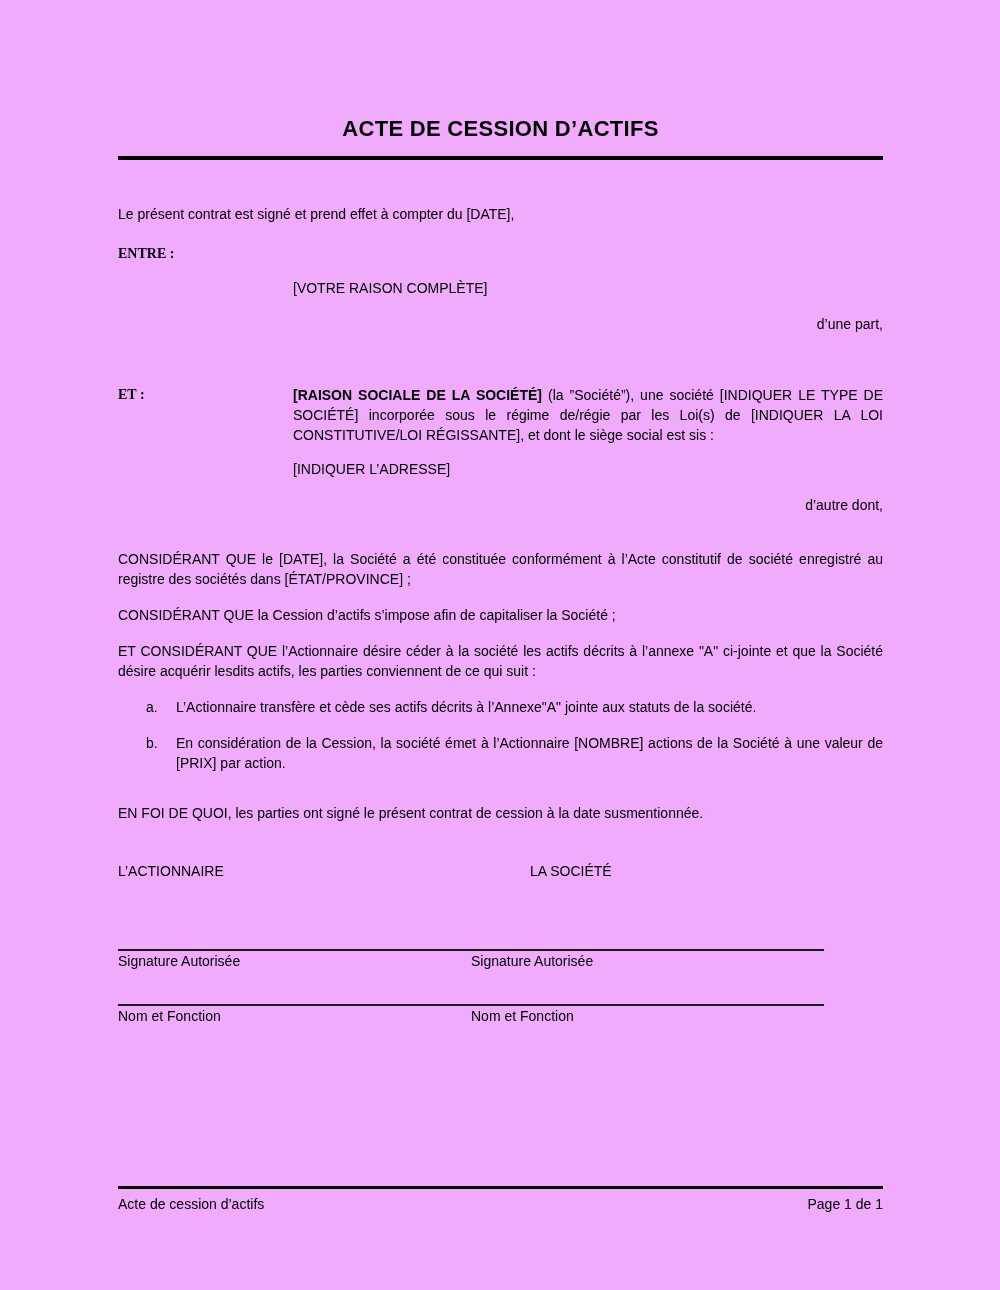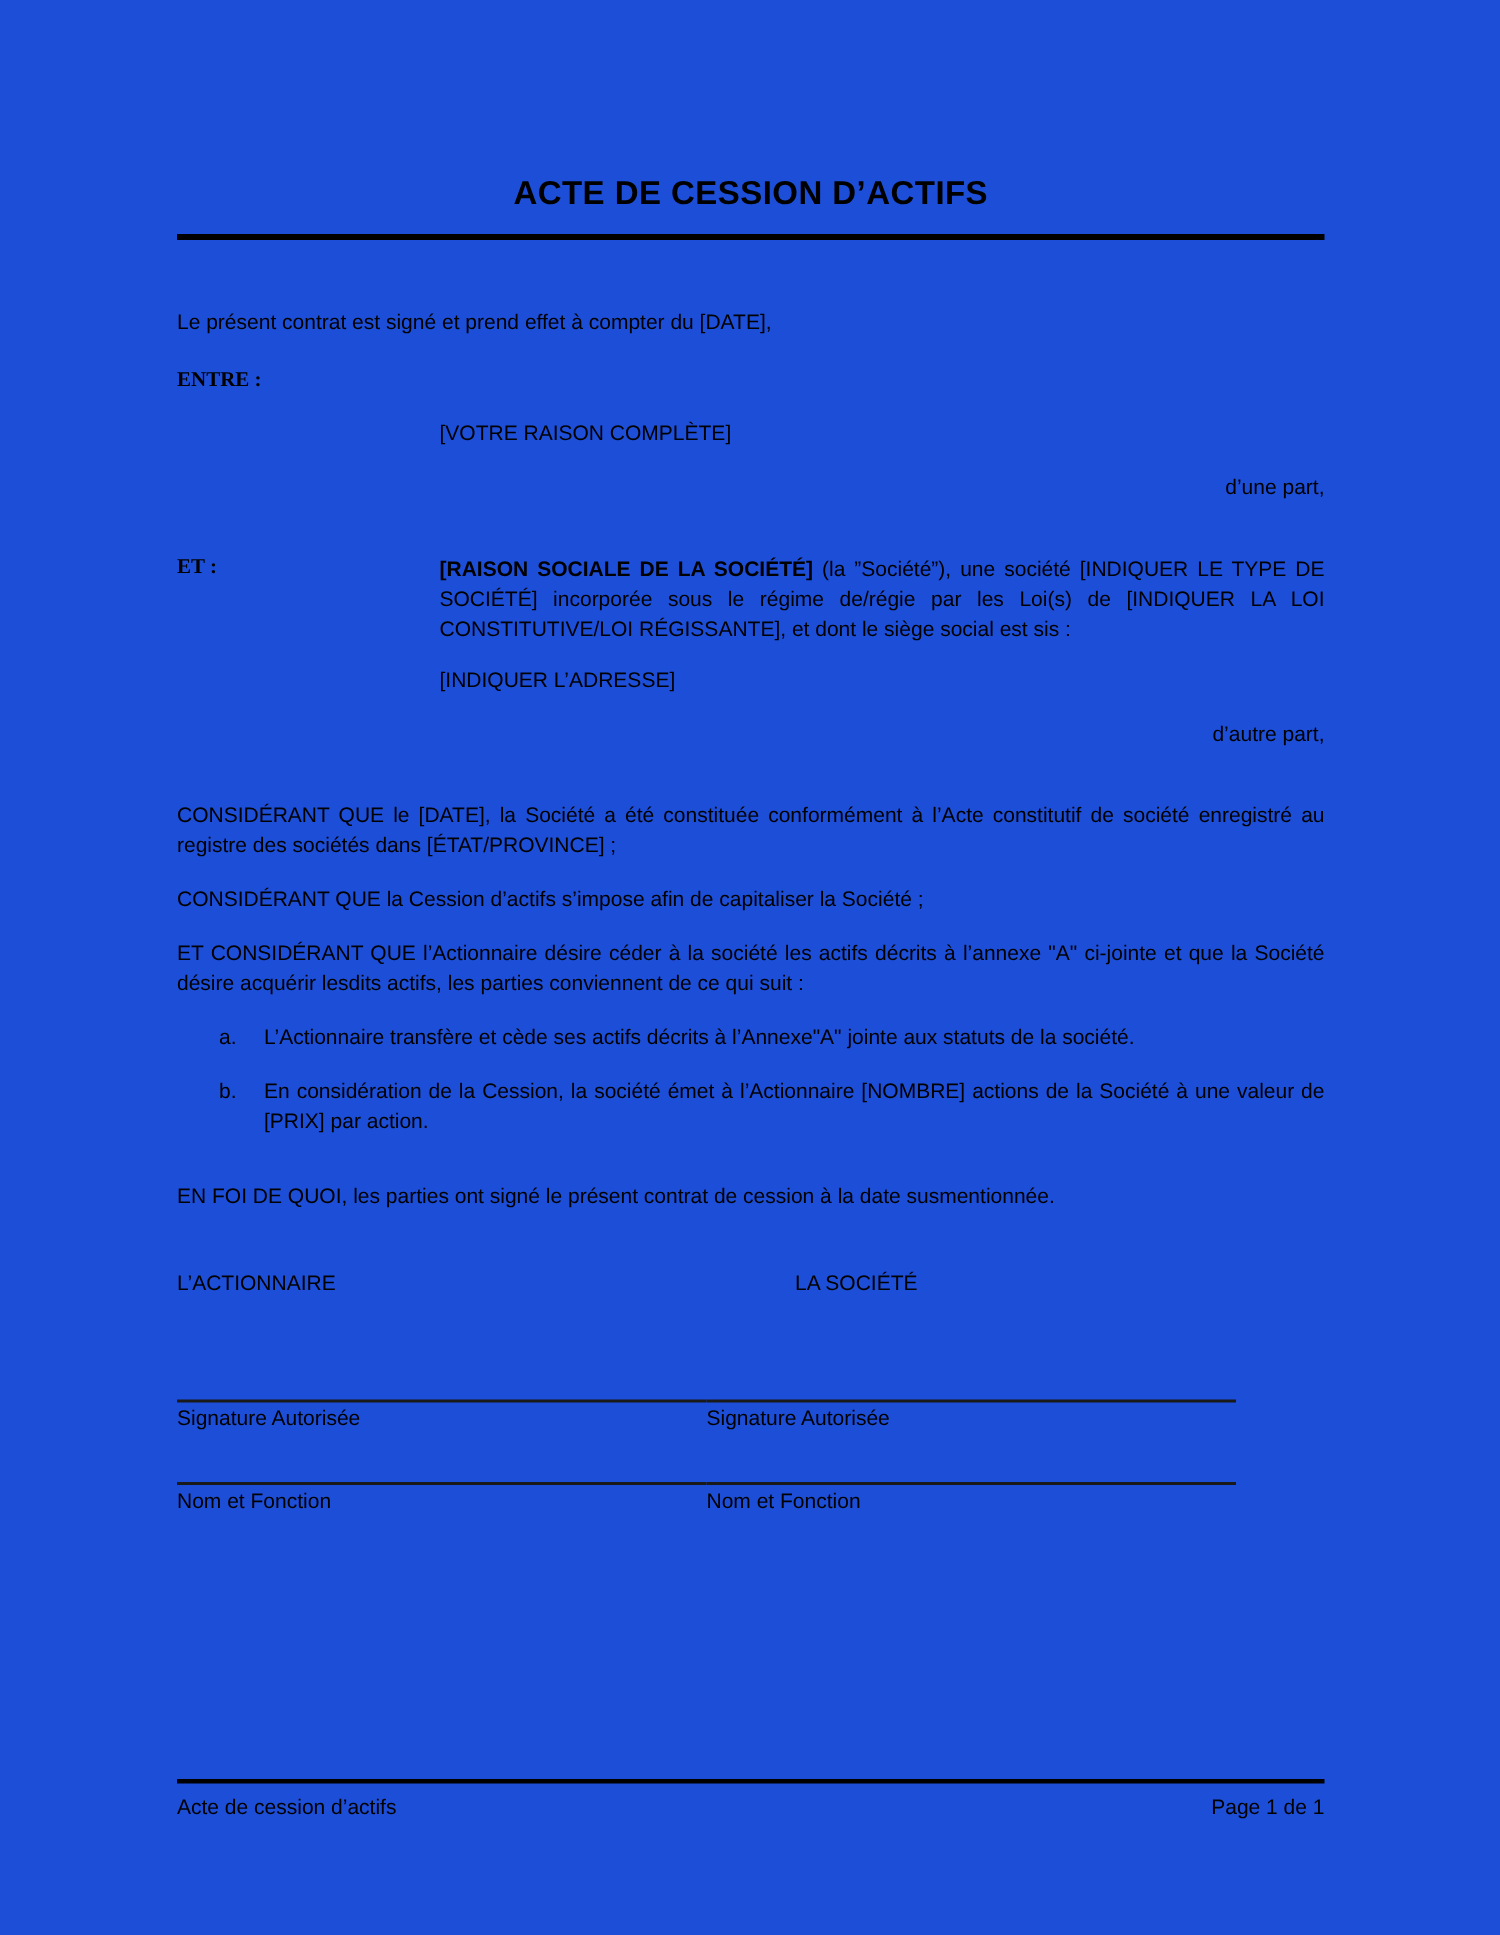--- a/index.html
+++ b/index.html
@@ -1,33 +1,33 @@
 <!DOCTYPE html>
 <html><head>
 <meta charset="utf-8">
 <style>
   * { box-sizing: border-box; }
   html, body { margin: 0; padding: 0; background: #ffffff; }
   .page {
     width: 1000px; height: 1290px; position: relative;
-    background: #1d4ed8; color: #000000;
+    background: #f0abfc; color: #000000;
     font-family: "Liberation Sans", sans-serif;
     font-size: 14px; line-height: 20px;
     padding: 100px 117px 0 118px;
     overflow: hidden;
   }
   .doc-title {
     margin: 14px 0 0 0; text-align: center;
     font-size: 22px; font-weight: bold; line-height: 30px;
     letter-spacing: 0.3px;
   }
   .title-rule { border: none; border-top: 4px solid #000; height: 0; margin: 12px 0 0 0; }
   .intro { margin: 44px 0 0 0; }
   .party { display: flex; margin-top: 20px; }
-  .party.second { margin-top: 35px; }
+  .party.second { margin-top: 51px; }
   .party-label { width: 175px; flex: none; font-weight: bold; font-family: Liberation Serif, serif; }
   .party-body { flex: 1; text-align: justify; }
   .party-body .bold { font-weight: bold; }
   .party-address { margin: 14px 0 0 175px; }
   .party-closing { text-align: right; margin-top: 16px; }
   .recital { text-align: justify; margin: 16px 0 0 0; }
   .recital.first { margin-top: 34px; }
   .clause { display: flex; margin: 16px 0 0 28px; }
   .clause-marker { width: 30px; flex: none; }
   .clause-text { flex: 1; text-align: justify; }
@@ -63,21 +63,21 @@
   <div class="party-address">[VOTRE RAISON COMPLÈTE]</div>
   <div class="party-closing">d’une part,</div>
 
   <div class="party second">
     <div class="party-label">ET :</div>
     <div class="party-body">
       <span class="bold">[RAISON SOCIALE DE LA SOCIÉTÉ]</span><span> (la ”Société”), une société [INDIQUER LE TYPE DE SOCIÉTÉ] incorporée sous le régime de/régie par les Loi(s) de [INDIQUER LA LOI CONSTITUTIVE/LOI RÉGISSANTE], et dont le siège social est sis :</span>
     </div>
   </div>
   <div class="party-address">[INDIQUER L’ADRESSE]</div>
-  <div class="party-closing">d’autre part,</div>
+  <div class="party-closing">d’autre dont,</div>
 
   <p class="recital first">CONSIDÉRANT QUE le [DATE], la Société a été constituée conformément à l’Acte constitutif de société enregistré au registre des sociétés dans [ÉTAT/PROVINCE] ;</p>
   <p class="recital">CONSIDÉRANT QUE la Cession d’actifs s’impose afin de capitaliser la Société ;</p>
   <p class="recital">ET CONSIDÉRANT QUE l’Actionnaire désire céder à la société les actifs décrits à l’annexe "A" ci-jointe et que la Société désire acquérir lesdits actifs, les parties conviennent de ce qui suit :</p>
 
   <div class="clause">
     <div class="clause-marker">a.</div>
     <div class="clause-text">L’Actionnaire transfère et cède ses actifs décrits à l’Annexe"A" jointe aux statuts de la société.</div>
   </div>
   <div class="clause">

